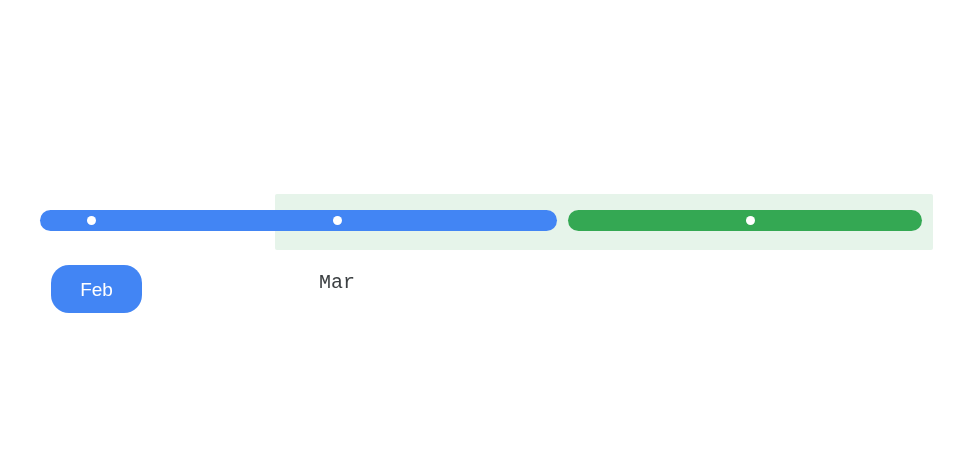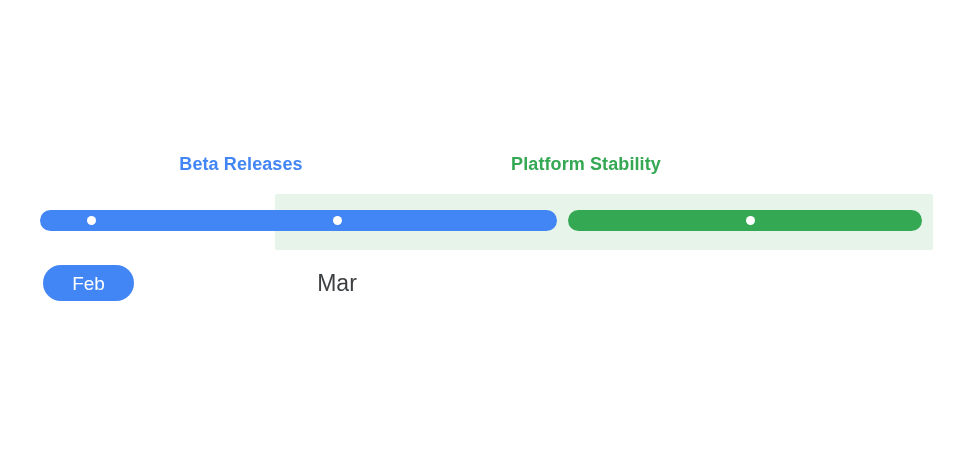--- a/index.html
+++ b/index.html
@@ -54,25 +54,26 @@
     position: absolute;
     width: 9px;
     height: 9px;
     border-radius: 50%;
     background: #ffffff;
   }
 
   
   .tick-label {
     position: absolute;
-    font-size: 23px;
+    font-size: 20px;
     font-weight: normal;
     white-space: nowrap;
     transform: translateX(-50%);
     line-height: 24px;
+    font-family: Liberation Mono, monospace;
   }
   .tick-label.gray  { color: #3C4043; }
   .tick-label.green { color: #34A853; }
 
   
   .tick-pill {
     position: absolute;
     display: flex;
     align-items: center;
     justify-content: center;
@@ -85,32 +86,30 @@
     line-height: 1;
   }
 </style>
 </head>
 <body>
 
 <div id="timeline-root">
 
   <div class="highlight-band" style="left:275px; top:194px; width:658px; height:56px;"></div>
 
-  <div class="phase-label blue" style="left:241px; top:153px;">Beta Releases</div>
 
-  <div class="phase-label green" style="left:586px; top:153px;">Platform Stability</div>
 
   <div class="bar blue" style="left:40px; top:210px; width:517px;"></div>
 
   <div class="bar green" style="left:568px; top:210px; width:354px;"></div>
 
   <div class="milestone-dot" style="left:87px; top:216px;"></div>
 
   <div class="milestone-dot" style="left:333px; top:216px;"></div>
 
   <div class="milestone-dot" style="left:746px; top:216px;"></div>
 
-  <div class="tick-pill" style="left:43px; top:265px; width:91px; height:36px;">Feb</div>
+  <div class="tick-pill" style="left:51px; top:265px; width:91px; height:48px;">Feb</div>
 
   <div class="tick-label gray" style="left:337px; top:271px;">Mar</div>
 
 
 </div>
 
 </body></html>

